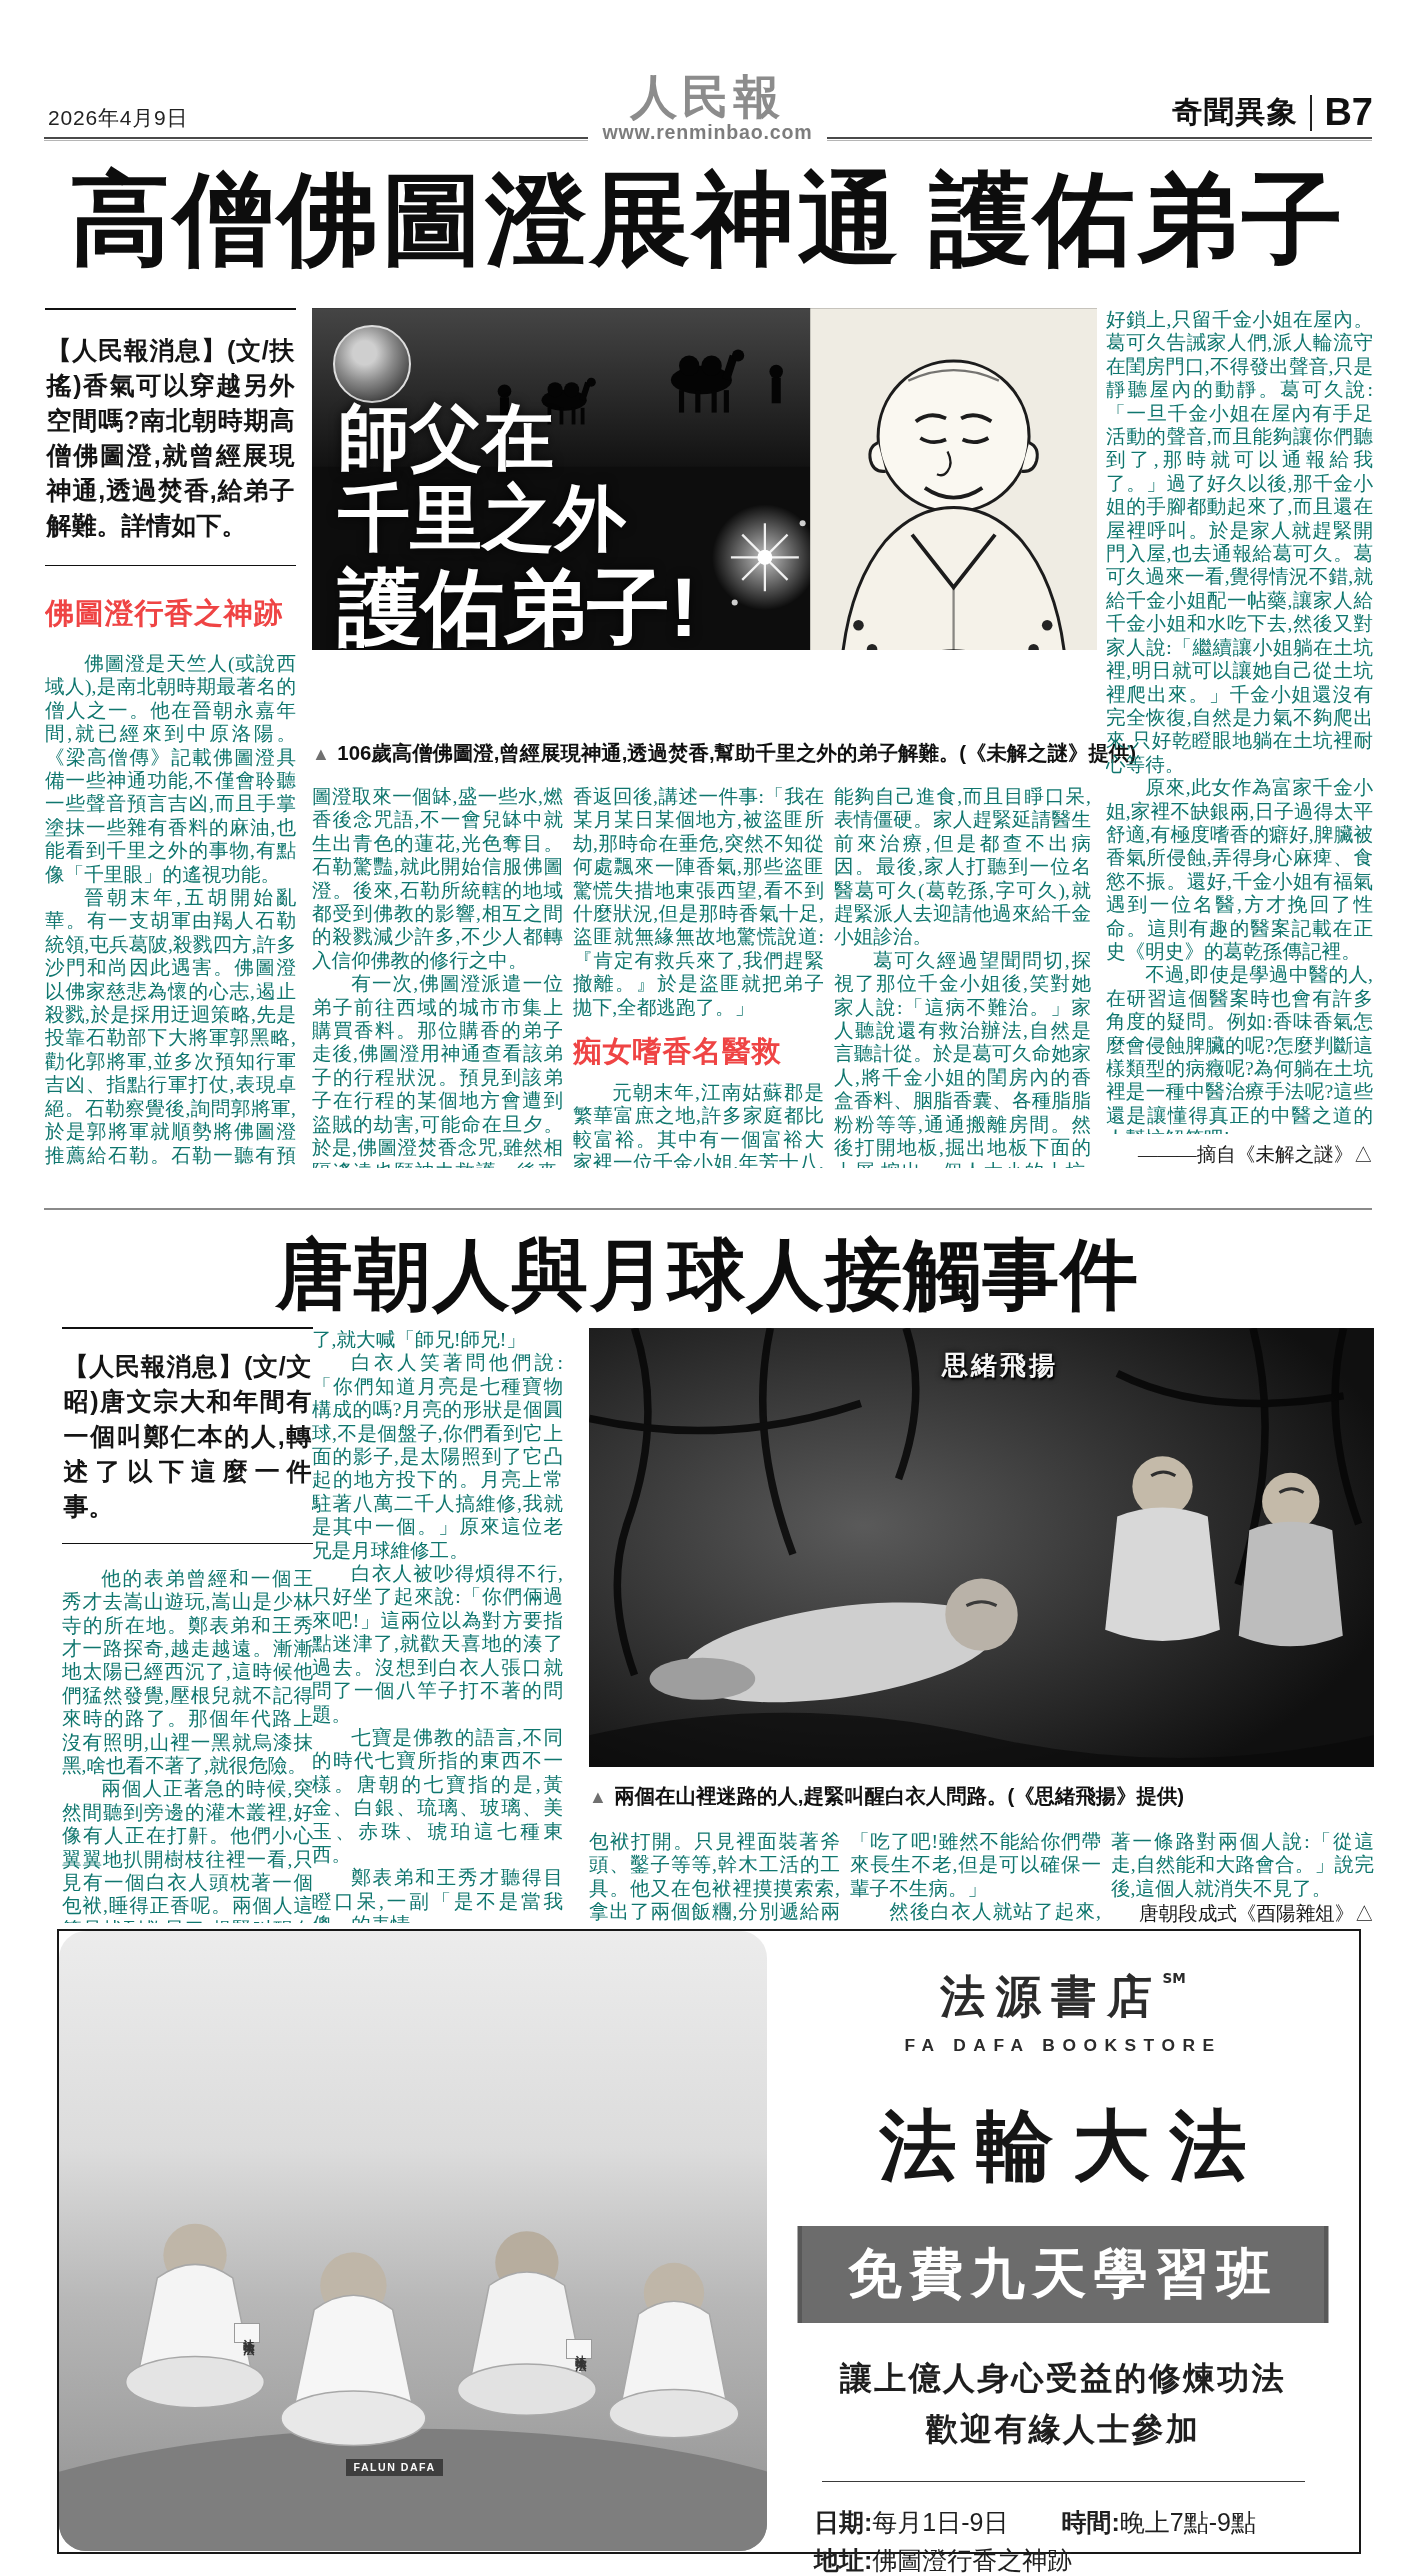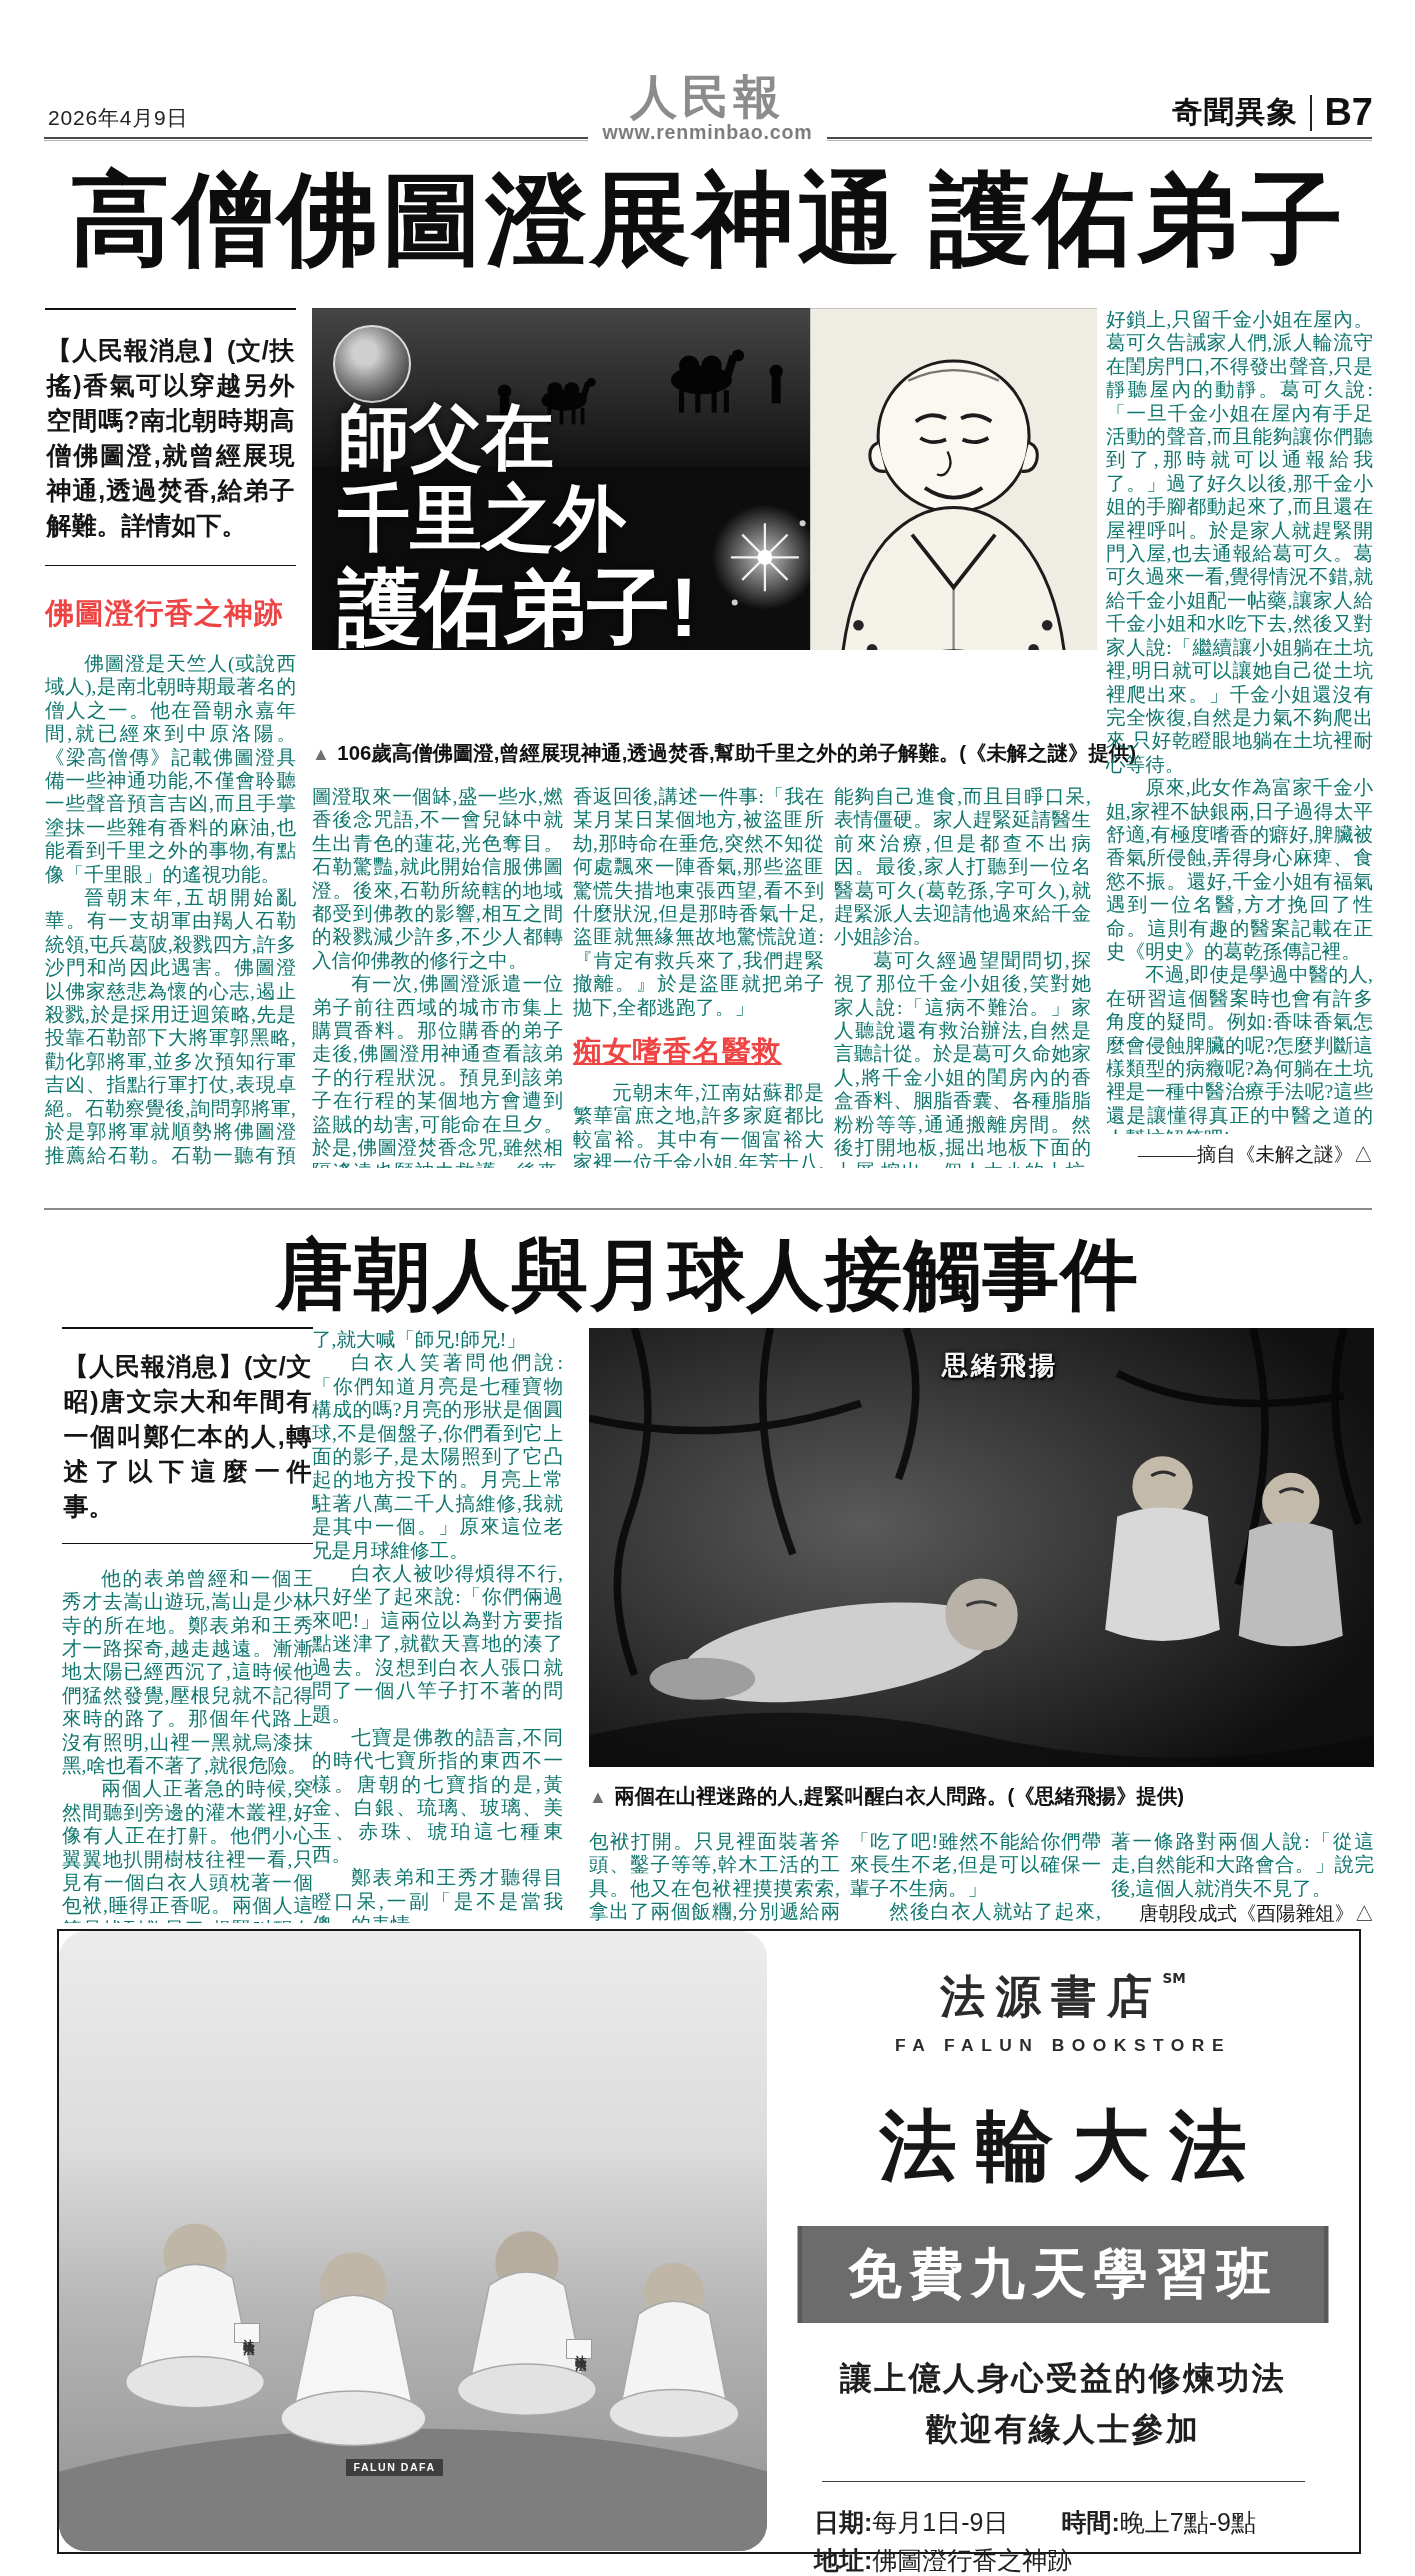--- a/index.html
+++ b/index.html
@@ -31,21 +31,21 @@
   .body-text p { text-indent:2em; margin:0; }
   .body-text p.cont { text-indent:0; }
   .intro-box { border-top:2.3px solid #111; border-bottom:1.5px solid #111; padding:22.6px 1.5px;
     font:bold 25px/35px "Liberation Sans",sans-serif; color:#141414; text-align:justify; }
   .subhead { font:bold 29px/1.2 "Liberation Sans",sans-serif; color:#ef4444; letter-spacing:0.8px; }
   .a1-col1 { left:45px; top:308px; width:251px; height:860px; }
   .a1-col1 .subhead { margin-top:30px; }
   .a1-col1 .body-text { margin-top:21px; }
   .a1-col2 { left:312px; top:785px; width:251px; height:383px; }
   .a1-col3 { left:573px; top:785px; width:251px; height:383px; }
-  .a1-col3 .subhead { margin:15px 0 12px 0; font-size:29px;text-decoration:underline; }
+  .a1-col3 .subhead { margin:15px 0 12px 0; font-size:29px; }
   .a1-col4 { left:834px; top:785px; width:257px; height:383px; }
   .a1-col5 { left:1106px; top:308px; width:267px; height:826px; }
   .source-line { position:absolute; font:19.6px "Liberation Serif",serif; color:#1a1a1a; }
   .a1-source { left:1106px; top:1141px; width:267px; text-align:right; }
   
   .image1 { position:absolute; left:312px; top:308px; width:785px; height:342px; background:#0b0b0b; overflow:hidden; }
   .image1 svg { position:absolute; left:0; top:0; }
   .inset-avatar { position:absolute; left:21px; top:16.6px; width:78px; height:78px; border-radius:50%;
     background:radial-gradient(circle at 40% 35%, #cfcfcf 0 18%, #8a8a8a 45%, #3c3c3c 80%); border:2.3px solid #ddd; }
   .overlay-text { position:absolute; left:26px; top:89px; color:#ffffff;
@@ -353,21 +353,21 @@
             <ellipse cx="55" cy="160" rx="86" ry="32" fill="#e4e4e4" stroke="#a8a8a8" stroke-width="2"></ellipse>
           </g>
         </g>
       </svg>
       <div class="photo-banner" style="left:175px; top:392px;">法輪大法</div>
       <div class="photo-banner" style="left:507px; top:408px;">法輪大法</div>
       <div class="photo-banner-en" style="left:287px; top:528px;">FALUN DAFA</div>
     </div>
     <div class="ad-panel">
       <div class="ad-logo"><span>法源書店</span><sup>SM</sup></div>
-      <div class="ad-logo-en">FA FALUN BOOKSTORE</div>
+      <div class="ad-logo-en">FA DAFA BOOKSTORE</div>
       <div class="ad-title">法輪大法</div>
       <div class="ad-banner">免費九天學習班</div>
       <div class="ad-slogan">
         <div>讓上億人身心受益的修煉功法</div>
         <div>歡迎有緣人士參加</div>
       </div>
       <div class="ad-divider"></div>
       <div class="ad-details">
         <div><b>日期:</b><span>每月1日-9日</span><span class="gap"></span><b>時間:</b><span>晚上7點-9點</span></div>
         <div><b>地址:</b><span>佛圖澄行香之神跡</span></div>

